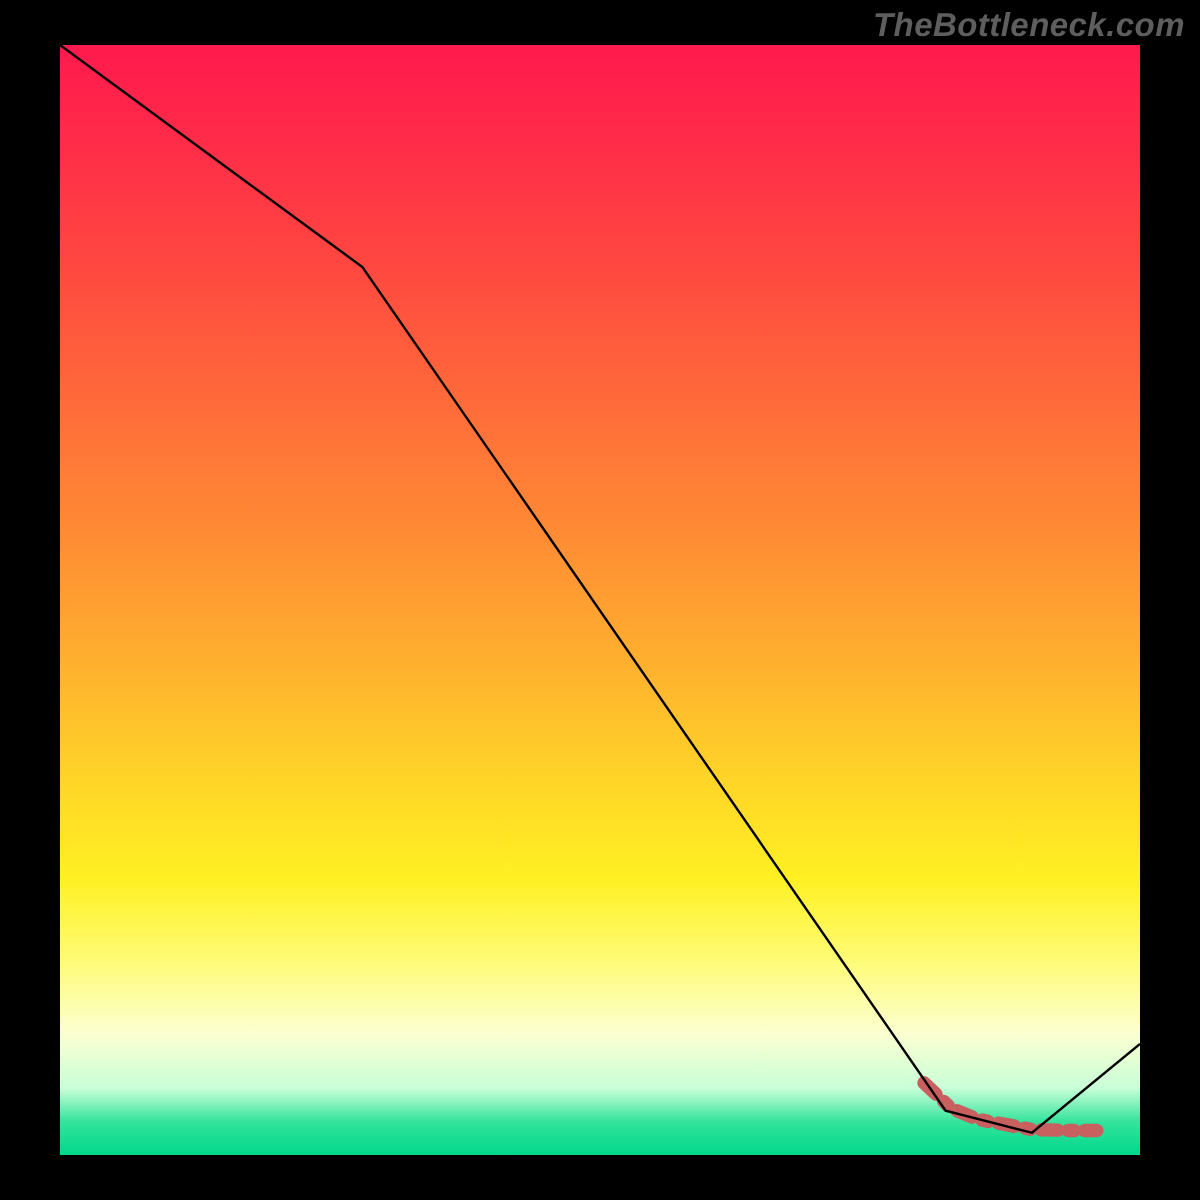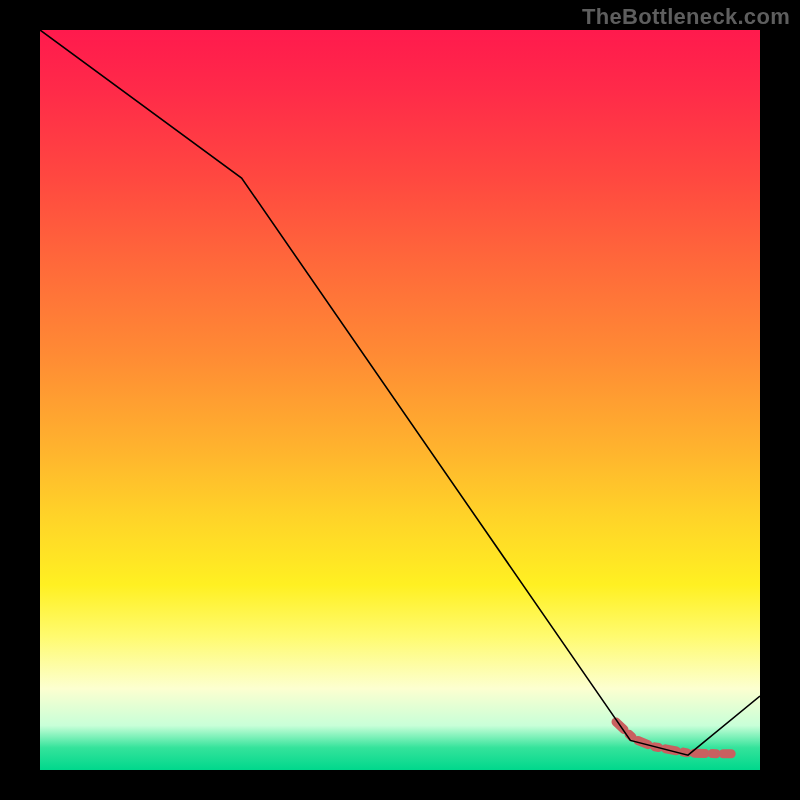--- a/index.html
+++ b/index.html
@@ -9,20 +9,21 @@
     height: 800px;
     background: #000;
     overflow: hidden;
     font-family: Arial, Helvetica, sans-serif;
   }
   .stage {
     position: relative;
     width: 800px;
     height: 800px;
     background: #000;
+    font-style: italic;
   }
   .watermark {
     position: absolute;
     top: 4px;
     right: 10px;
     color: #5e5e5e;
     font-size: 22px;
     font-weight: 600;
     letter-spacing: 0.3px;
     user-select: none;

